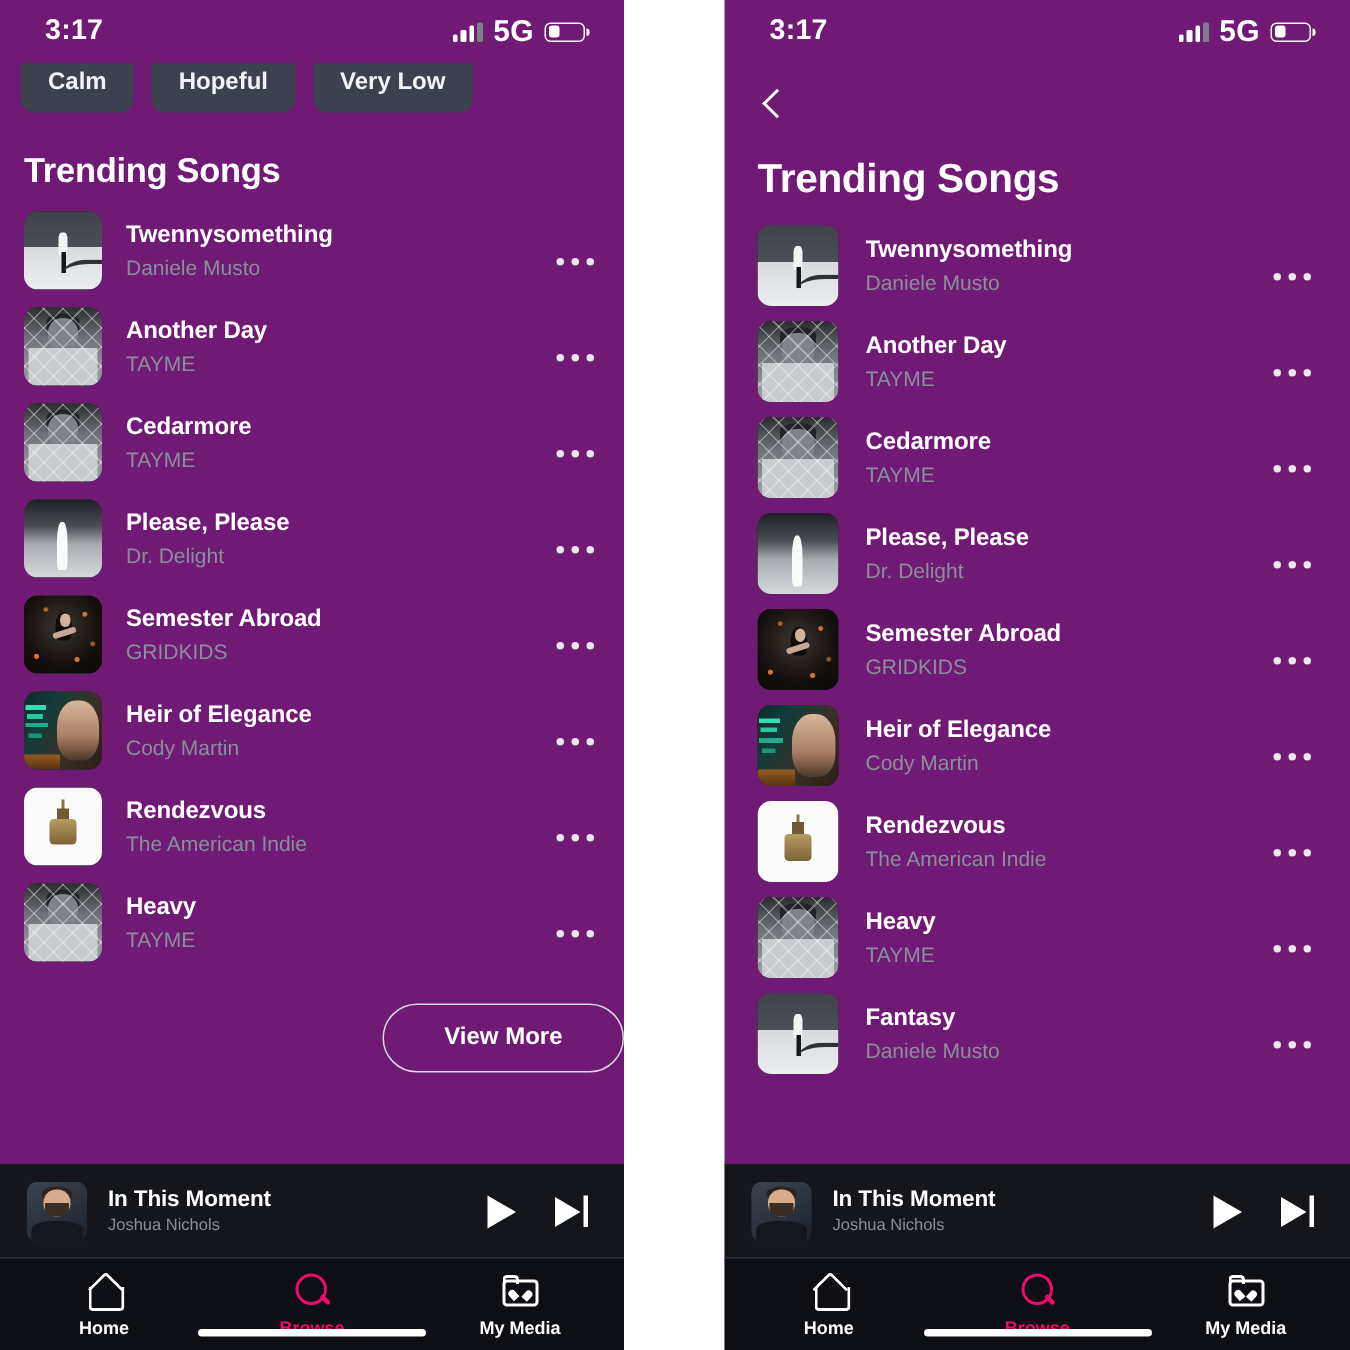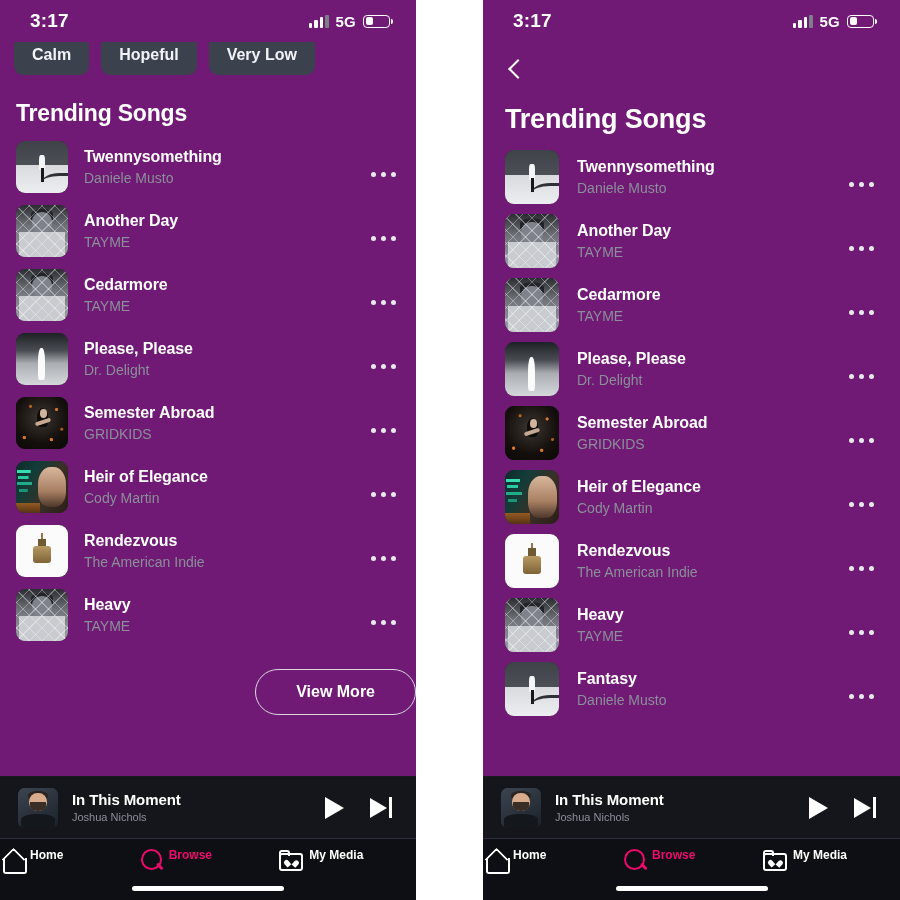--- a/index.html
+++ b/index.html
@@ -36,21 +36,21 @@
     font-weight:bold;
     letter-spacing:0.2px;
   }
   .status-right { display:flex; align-items:center; gap:7px; }
   .bars { display:flex; align-items:flex-end; gap:2px; height:13px; }
   .bars i { display:block; width:3.5px; background:#fff; border-radius:1px; }
   .bars i:nth-child(1){ height:5px; }
   .bars i:nth-child(2){ height:8px; }
   .bars i:nth-child(3){ height:11px; }
   .bars i:nth-child(4){ height:13px; background:#7c7f88; }
-  .net { font-size:15px; font-weight:bold; letter-spacing:0.2px; }
+  .net { font-size:20px; font-weight:bold; letter-spacing:0.2px; }
   .battery { position:relative; width:27px; height:13px; border:1.6px solid #fff; border-radius:4px; }
   .battery::after {
     content:""; position:absolute; right:-4.2px; top:3.6px;
     width:2px; height:5px; background:#fff; border-radius:0 2px 2px 0;
   }
   .battery .fill { position:absolute; left:1.6px; top:1.6px; bottom:1.6px; width:7px; background:#fff; border-radius:2px; }
 
   
   .chips {
     display:flex;
@@ -192,21 +192,21 @@
   .tabbar {
     position:absolute;
     left:0; right:0; bottom:0;
     height:62px;
     background:#0e0f14;
     border-top:1.5px solid #2b303c;
     display:flex;
     align-items:flex-start;
     padding-top:9px;
   }
-  .tab { flex:1 1 0; display:flex; flex-direction:row; gap:4px; }
+  .tab { flex:1 1 0; display:flex; flex-direction:column; align-items:center; gap:4px; }
   .tab .tab-label { font-size:12px; font-weight:bold; color:#fff; }
   .tab.active .tab-label { color:#ec0b6b; }
   .tab .glyph { height:26px; display:flex; align-items:center; justify-content:center; }
 
   .home-icon { position:relative; width:26px; height:24px; }
   .home-icon::before {
     content:""; position:absolute; left:3px; top:9px;
     width:20px; height:14px;
     border:2.2px solid #fff; border-top:none;
     border-radius:0 0 3px 3px;

